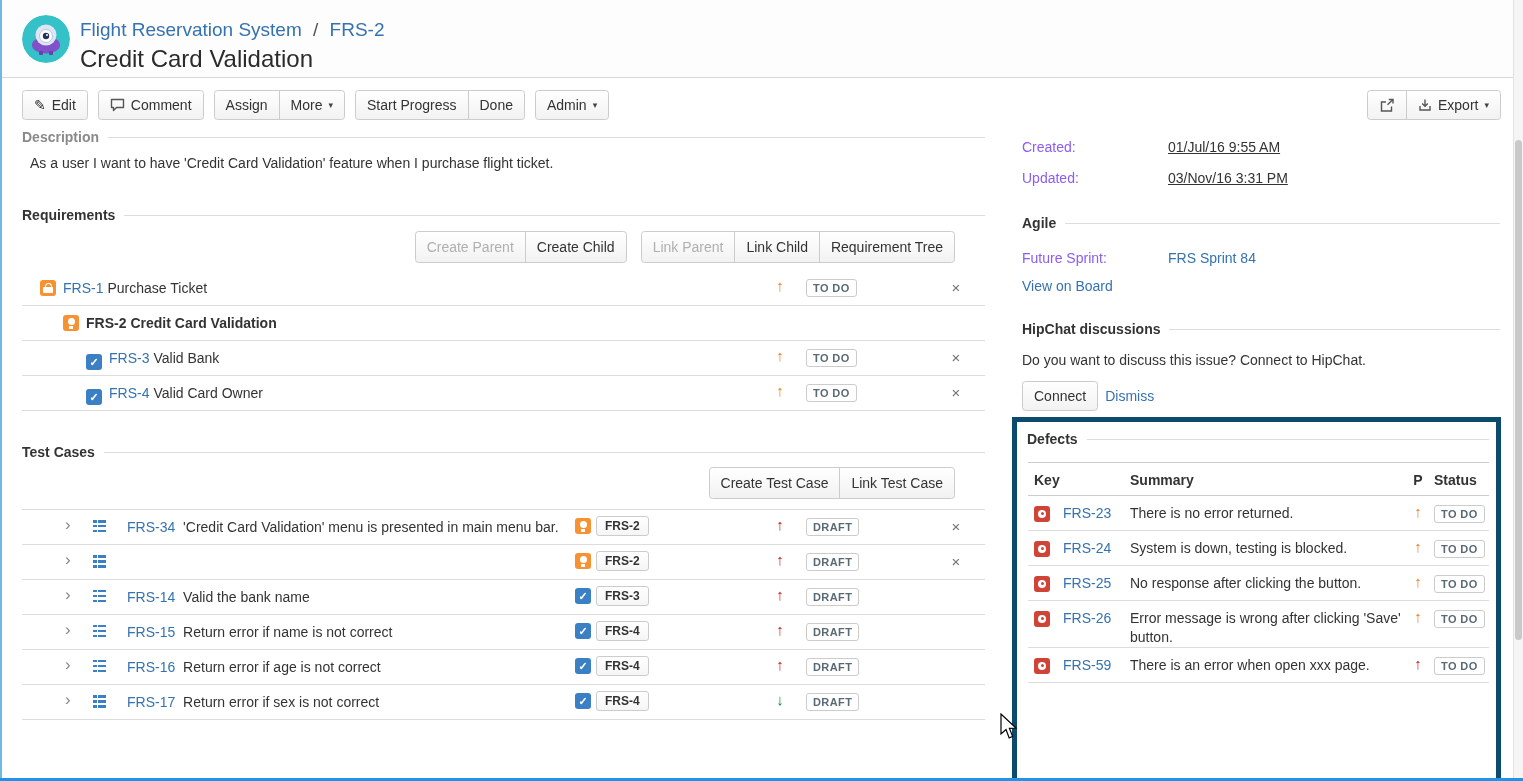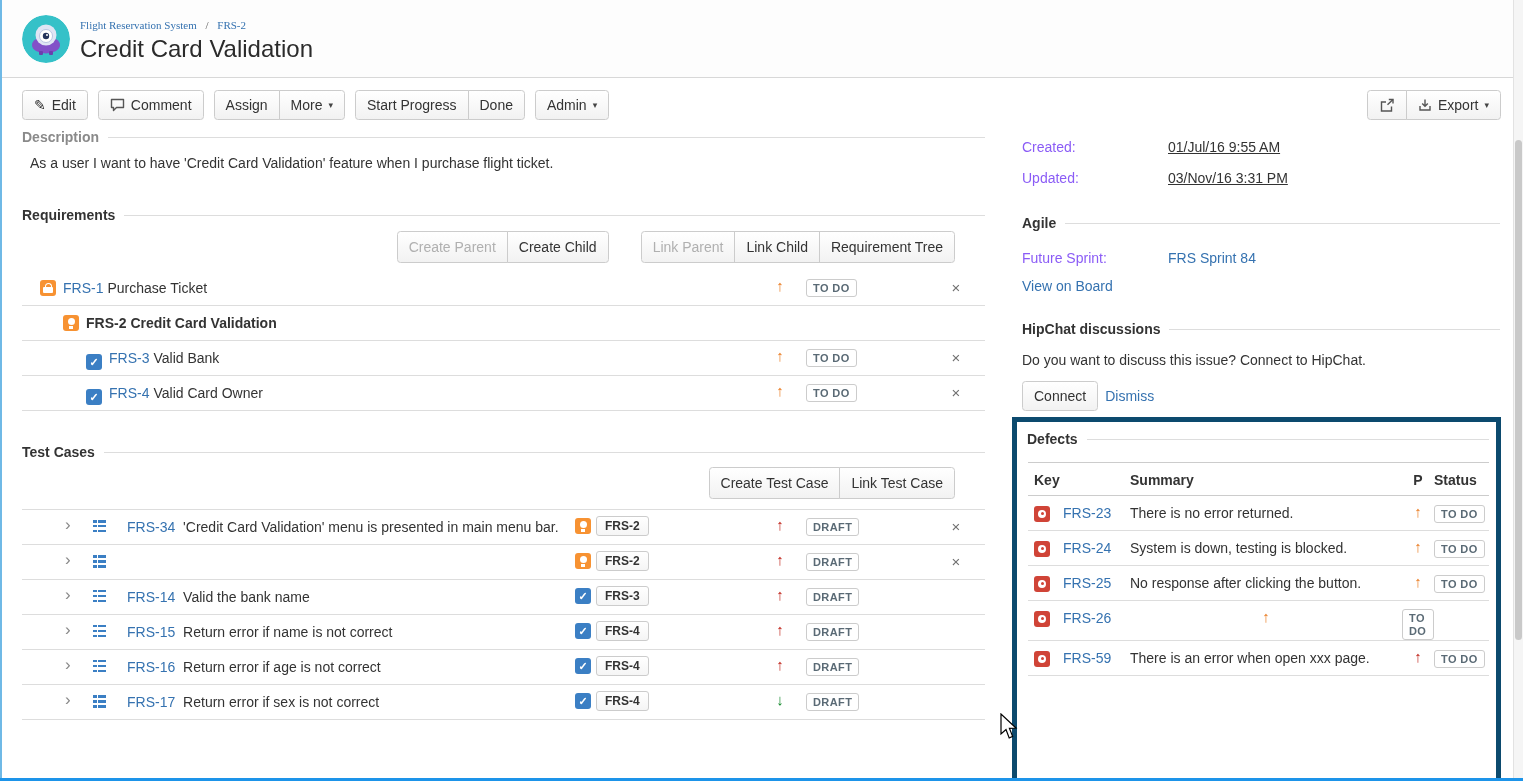--- a/index.html
+++ b/index.html
@@ -7,21 +7,21 @@
        font-family:"Liberation Sans", sans-serif;font-size:14px;color:#333;}
   .abs{position:absolute;box-sizing:border-box;}
   a{color:#3572b0;text-decoration:none;cursor:pointer;}
   
   .edge-left{left:0;top:0;bottom:0;width:2px;background:#6fb9e6;z-index:50;}
   .edge-bottom{left:0;bottom:0;right:0;height:3px;background:#1d94e9;z-index:50;}
   
   .header{left:0;top:0;width:1523px;height:78px;background:#fdfdfd;border-bottom:1px solid #d8d8d8;}
   .avatar{left:22px;top:15px;width:48px;height:48px;border-radius:50%;overflow:hidden;}
   .hmeta{left:80px;top:19px;}
-  .breadcrumb{font-size:11px;font-family:Liberation Serif, serif;}
+  .breadcrumb{font-size:19px;}
   .breadcrumb .sep{color:#555;margin:0 6px;}
   h1.title{margin:4px 0 0 0;font-size:24px;font-weight:400;color:#2b2b2b;}
   
   .btn{display:inline-flex;align-items:center;gap:6px;height:30px;padding:0 11px;
        background:linear-gradient(#ffffff,#f2f2f2);border:1px solid #ccc;border-radius:3.5px;
        font-size:14px;color:#333;cursor:pointer;white-space:nowrap;box-sizing:border-box;}
   .btn.disabled{color:#b0b0b0;cursor:default;}
   .btn-group{display:inline-flex;}
   .btn-group .btn{border-radius:0;margin-left:-1px;}
   .btn-group .btn:first-child{border-radius:3.5px 0 0 3.5px;margin-left:0;}
@@ -172,21 +172,21 @@
 </div>
 
 <div class="abs sechead muted" style="left:22px;top:129px;width:963px;">
     <span>Description</span>
   </div>
 <div class="abs" style="left:30px;top:155px;width:900px;">As a user I want to have 'Credit Card Validation' feature when I purchase flight ticket.</div>
 
 <div class="abs sechead" style="left:22px;top:207px;width:963px;">
     <span>Requirements</span>
   </div>
-<div class="abs" style="left:22px;top:231px;width:933px;display:flex;justify-content:flex-end;gap:32px;">
+<div class="abs" style="left:22px;top:231px;width:933px;display:flex;justify-content:flex-end;gap:14px;">
   <span class="btn-group">
     <button class="btn disabled" style="height:32px">
         <span>Create Parent</span>
       </button>
     <button class="btn" style="height:32px">
         <span>Create Child</span>
       </button>
   </span>
   <span class="btn-group">
     <button class="btn disabled" style="height:32px">
@@ -385,20 +385,21 @@
     </span>
     <span>No response after clicking the button.</span>
     <span class="d-p pr up-orange">↑</span>
     <span><span class="lozenge">TO DO</span></span>
   </div>
         <div class="d-grid">
     <span class="d-key">
       <span class="ticon ic-bug"></span>
       <a>FRS-26</a>
     </span>
+    <span>Error message is wrong after clicking 'Save' button.</span>
     <span class="d-p pr up-orange">↑</span>
     <span><span class="lozenge">TO DO</span></span>
   </div>
         <div class="d-grid">
     <span class="d-key">
       <span class="ticon ic-bug"></span>
       <a>FRS-59</a>
     </span>
     <span>There is an error when open xxx page.</span>
     <span class="d-p pr up-red">↑</span>

